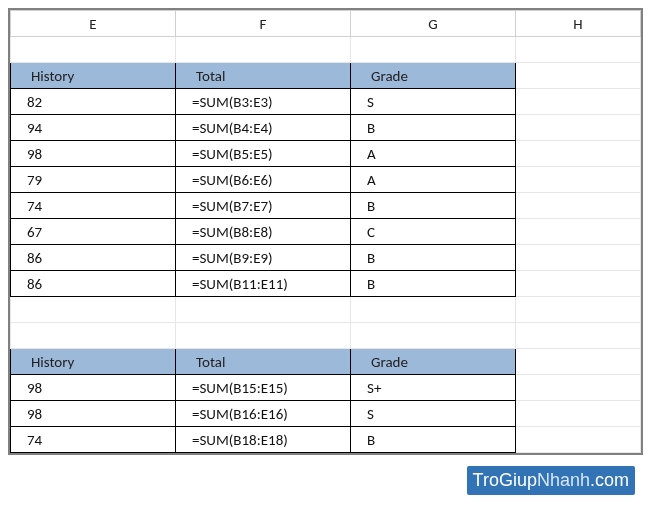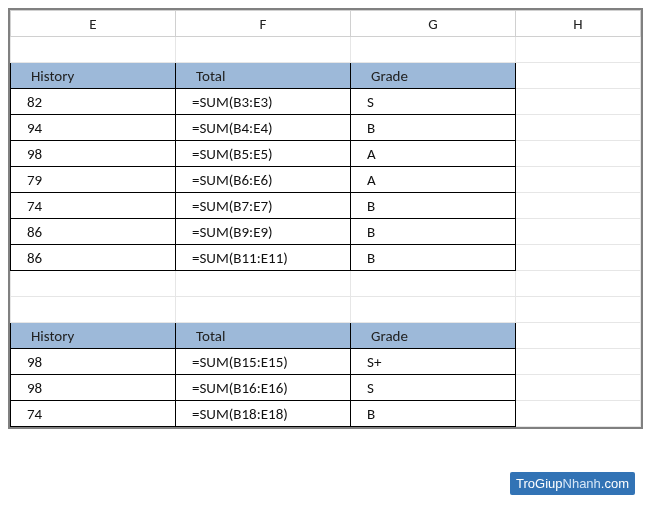--- a/index.html
+++ b/index.html
@@ -52,21 +52,21 @@
     border: 1px solid #000;
     padding: 2px 16px;
     color: #111;
   }
   .watermark {
     position: absolute;
     right: 16px;
     bottom: 18px;
     background: #3273b5;
     color: #fff;
-    font-size: 13px;
+    font-size: 18px;
     padding: 4px 6px;
     border-radius: 2px;
     font-family: Arial, sans-serif;
   }
   .watermark .light { color: #d6e6f7; }
 </style>
 </head>
 <body>
 
 <div class="sheet-wrap">
@@ -124,20 +124,26 @@
     <td class="bcell">A</td>
     <td class="cell"></td>
   </tr>
   <tr>
     <td class="bcell">74</td>
     <td class="bcell">=SUM(B7:E7)</td>
     <td class="bcell">B</td>
     <td class="cell"></td>
   </tr>
   <tr>
+    <td class="bcell">67</td>
+    <td class="bcell">=SUM(B8:E8)</td>
+    <td class="bcell">C</td>
+    <td class="cell"></td>
+  </tr>
+  <tr>
     <td class="bcell">86</td>
     <td class="bcell">=SUM(B9:E9)</td>
     <td class="bcell">B</td>
     <td class="cell"></td>
   </tr>
   <tr>
     <td class="bcell">86</td>
     <td class="bcell">=SUM(B11:E11)</td>
     <td class="bcell">B</td>
     <td class="cell"></td>

